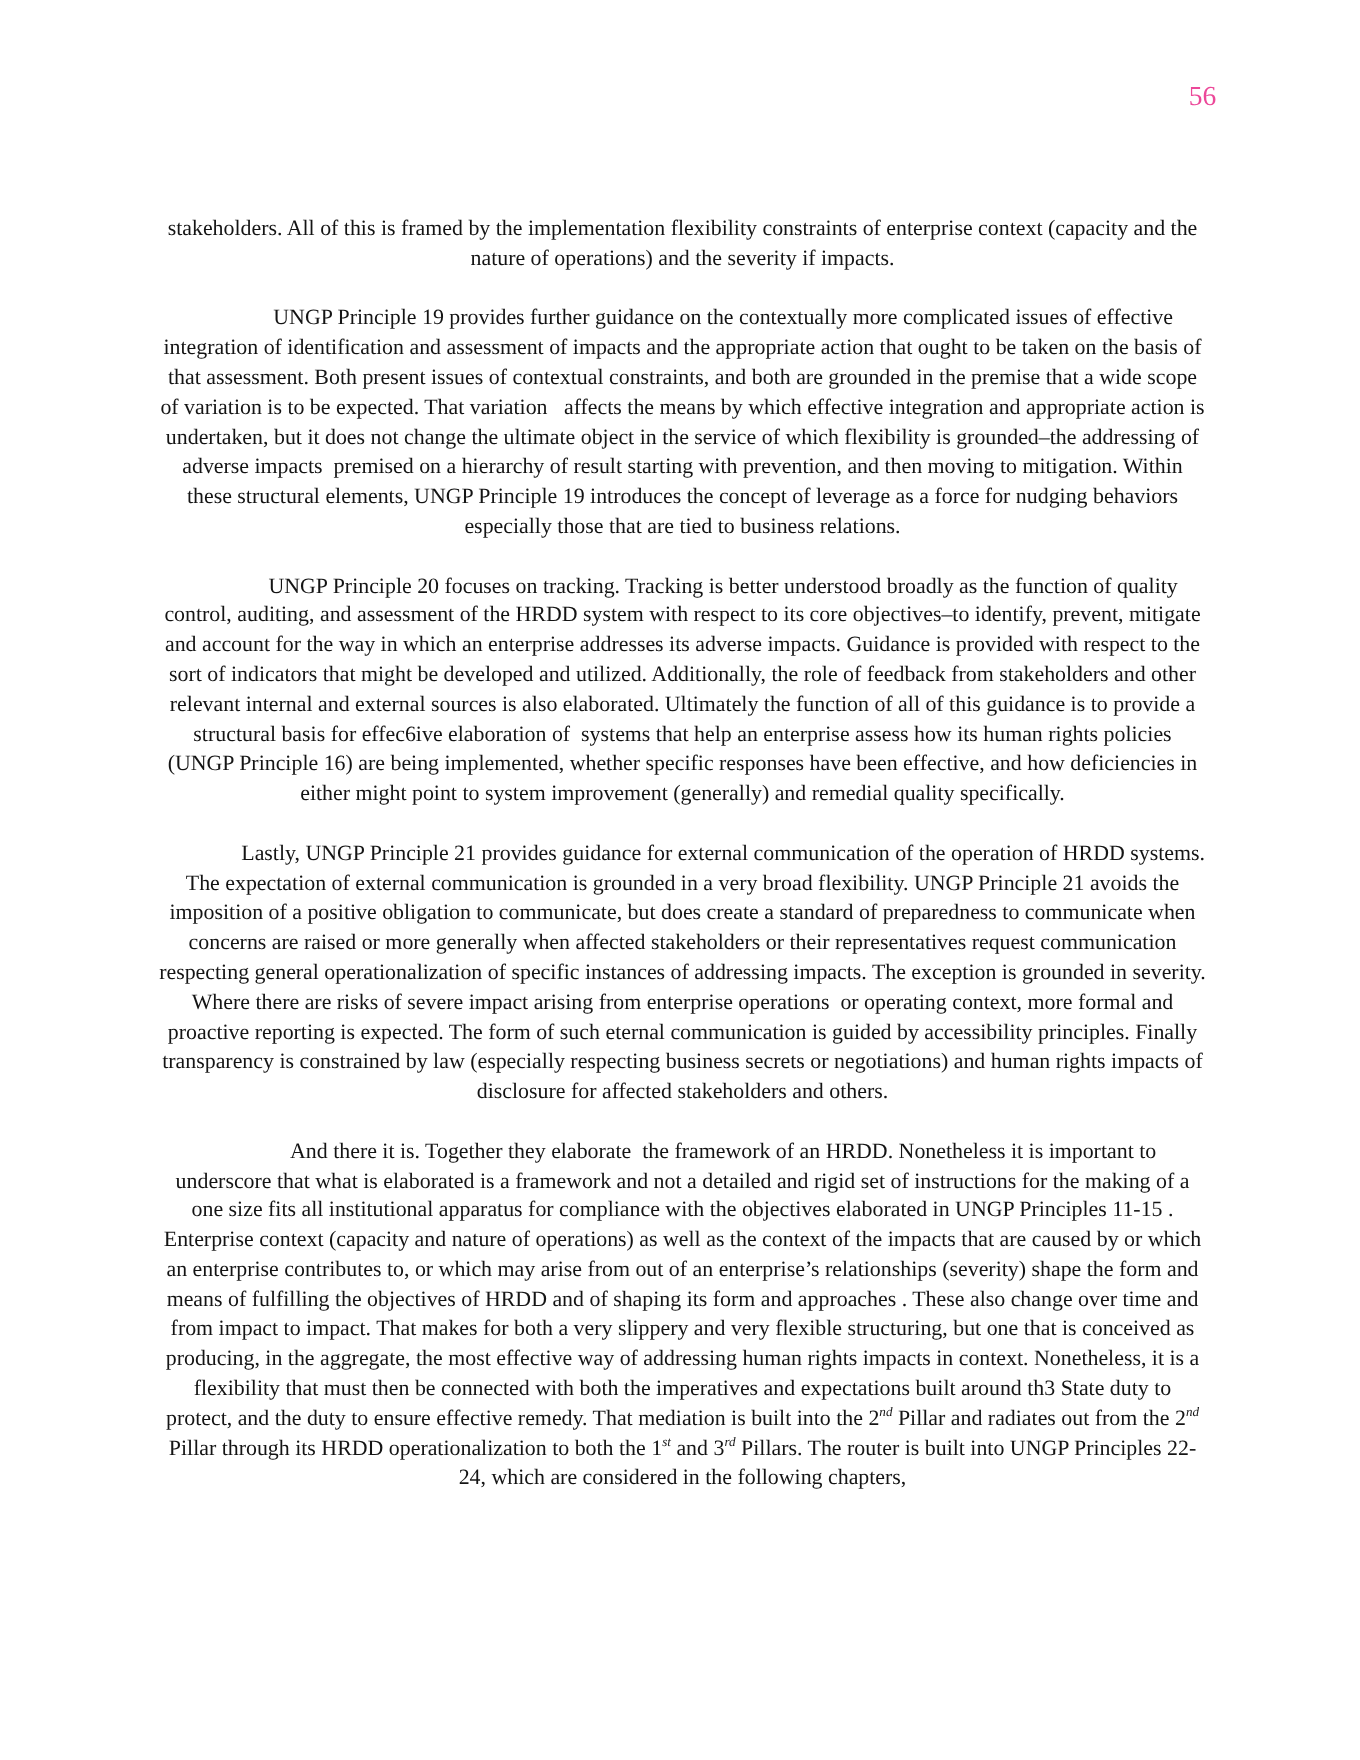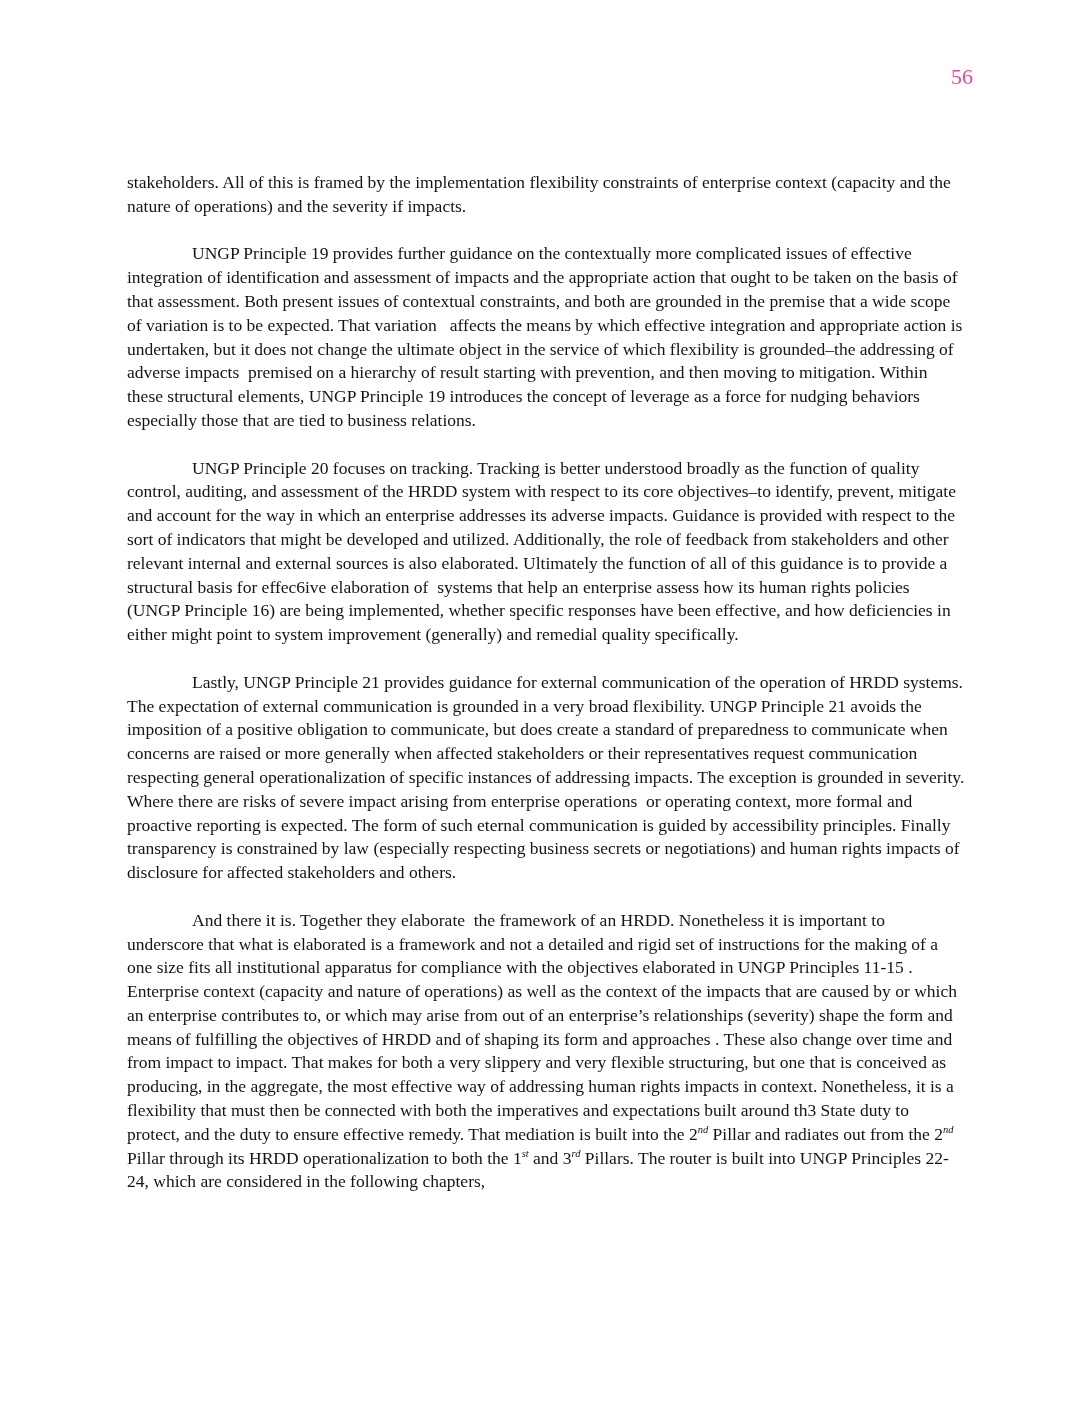--- a/index.html
+++ b/index.html
@@ -40,20 +40,21 @@
     width: 838px;
     font-size: 17.5px;
     line-height: 23.8px;
     text-align: left;
     color: #141414;
   }
   .para {
     margin: 0 0 23.8px 0;
     text-indent: 65px;
     white-space: pre-wrap;
+    text-align: center;
   }
   .para.no-indent {
     text-indent: 0;
   }
   .para sup {
     font-size: 0.6em;
     vertical-align: super;
     line-height: 0;
     font-style: italic;
   }

